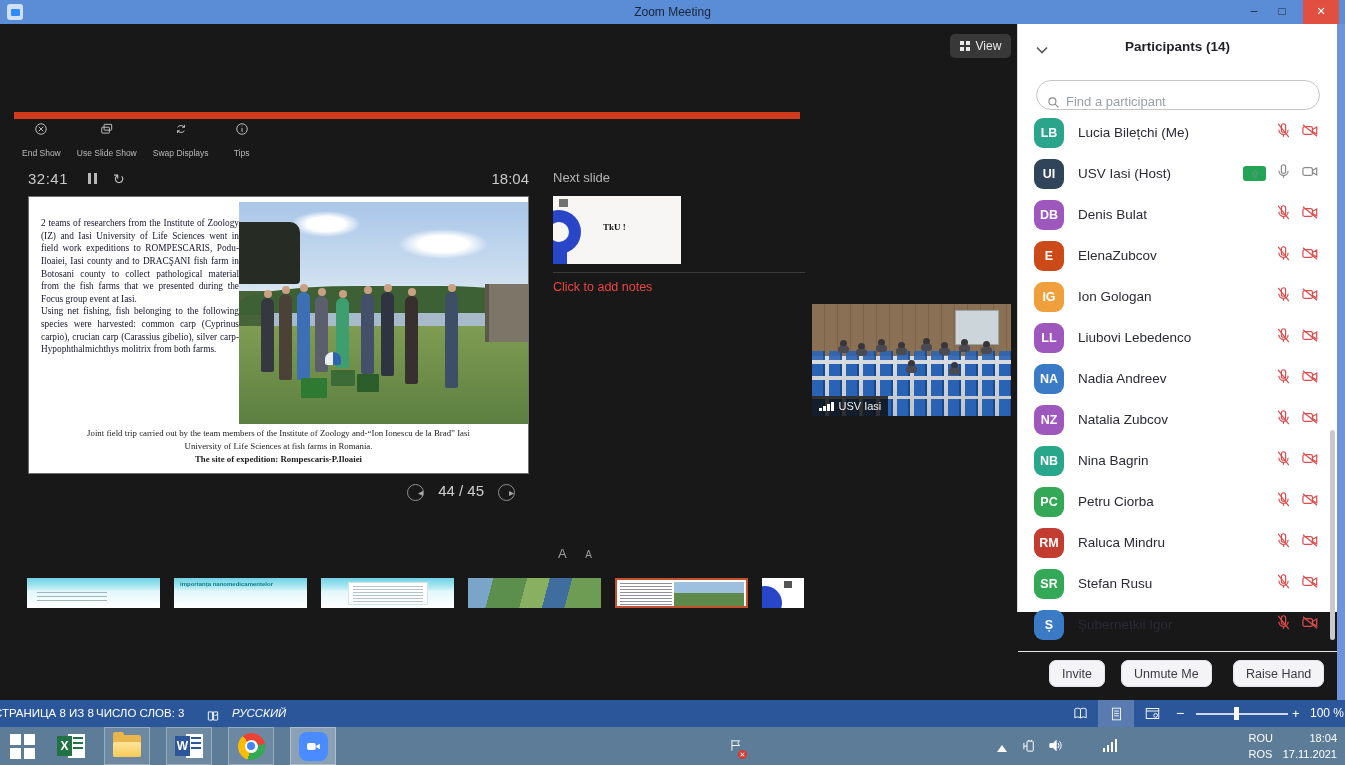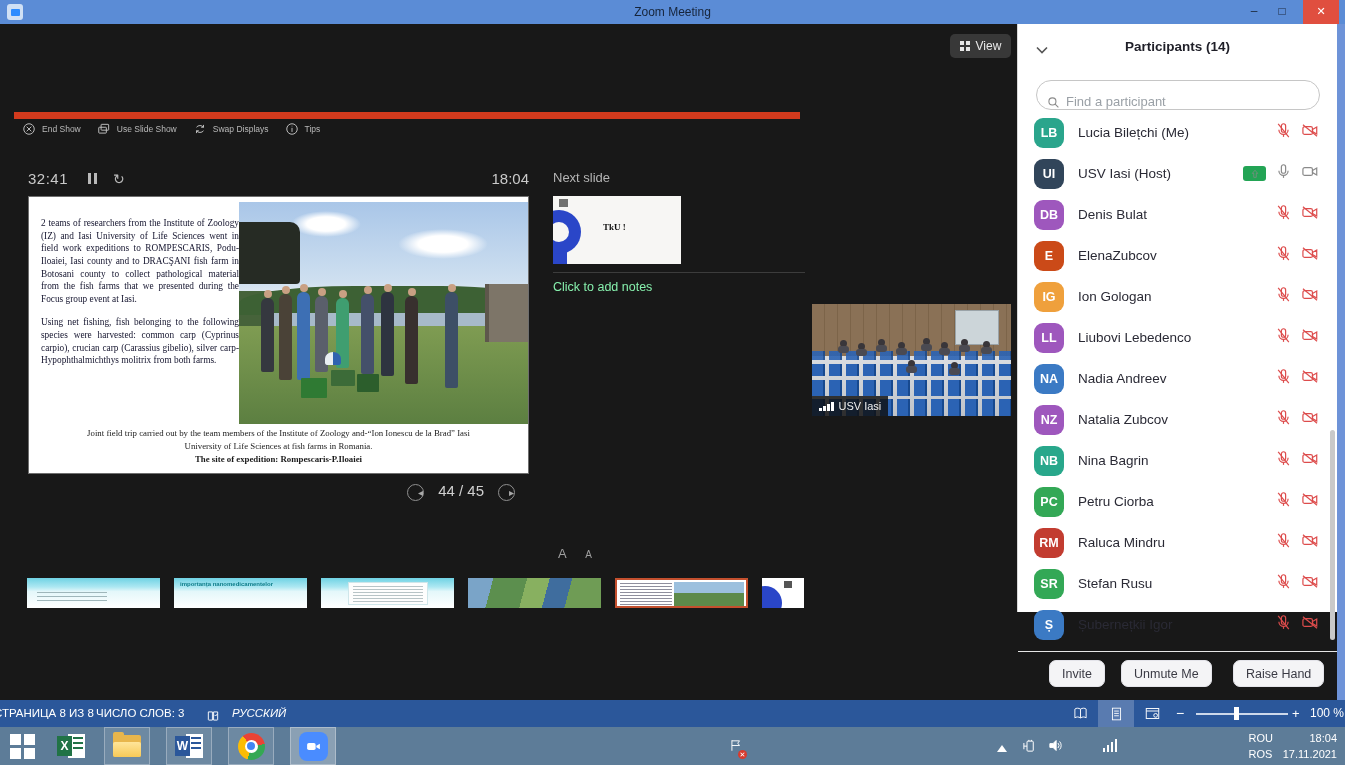--- a/index.html
+++ b/index.html
@@ -20,34 +20,34 @@
   
   .stage { position:absolute; left:0; top:24px; width:1017px; height:676px; background:#181818; overflow:hidden; }
 
   .view-btn { position:absolute; left:950px; top:10px; height:24px; padding:0 10px; background:#383838; border-radius:5px; color:#e8e8e8; font-size:12px; display:flex; align-items:center; gap:6px; }
   .view-grid { display:inline-grid; grid-template-columns:4px 4px; grid-gap:1.5px; }
   .view-grid i { width:4px; height:4px; background:#e8e8e8; }
 
   .redbar { position:absolute; left:14px; top:88px; width:786px; height:7px; background:#d23a1d; }
 
   .ppt-toolbar { position:absolute; left:22px; top:98px; display:flex; gap:16px; }
-  .ppt-tool { display:flex; flex-direction:row; align-items:center; gap:6px; color:#b9b9b9; font-size:8.5px; min-width:34px;justify-content:space-between; }
+  .ppt-tool { display:flex; flex-direction:column; align-items:center; gap:12px; color:#b9b9b9; font-size:8.5px; min-width:34px;justify-content:space-between; }
   .ppt-tool svg { stroke:#c6c6c6; fill:none; stroke-width:1.6; }
 
   .timer-row { position:absolute; left:28px; top:146px; width:501px; height:20px; color:#c9c9c9; }
   .timer-val { font-size:15px; letter-spacing:.5px; }
   .timer-pause { display:inline-block; margin-left:14px; }
   .timer-pause i { display:inline-block; width:3px; height:11px; background:#b9b9b9; margin:0 1.5px; }
   .timer-reset { margin-left:10px; font-size:14px; color:#b9b9b9; }
   .clock { position:absolute; right:0; top:0; font-size:15px; color:#c9c9c9; }
 
   
   .slide { position:absolute; left:28px; top:172px; width:501px; height:278px; background:#fff; border:1px solid #6e6e6e; }
   .slide-text { position:absolute; left:12px; top:20px; width:198px; font-family:"Liberation Serif", serif; font-size:9.3px; line-height:1.36; color:#14142e; text-align:justify; }
-  .slide-text p + p { margin-top:11px; }
+  .slide-text p + p { }
   .slide-caption { position:absolute; left:0; top:230px; width:100%; text-align:center; font-family:"Liberation Serif", serif; font-size:8.8px; line-height:1.45; color:#1a1a1a; }
   .slide-caption .cap3 { font-weight:bold; }
 
   
   .photo { position:absolute; left:210px; top:5px; width:289px; height:222px; overflow:hidden; background:linear-gradient(180deg,#a9c6e8 0%,#cfe0f0 36%,#dce7f1 40%,#46633a 40%); }
   .ph-cloud { position:absolute; background:radial-gradient(closest-side,#ffffff 55%,rgba(255,255,255,0)); border-radius:50%; }
   .ph-forest { position:absolute; left:0; top:38%; width:100%; height:13%; background:#3d6134; border-radius:40% 30% 0 0/60% 40% 0 0; }
   .ph-lake { position:absolute; left:10%; top:50%; width:78%; height:8%; background:#a7bac9; }
   .ph-grass { position:absolute; left:0; top:56%; width:100%; height:44%; background:linear-gradient(180deg,#7f9c52,#5c7f41); }
   .ph-car { position:absolute; left:0; top:9%; width:21%; height:28%; background:#262b24; border-radius:0 10px 4px 0; }
@@ -60,21 +60,21 @@
 
   
   .next-label { position:absolute; left:553px; top:146px; font-size:13px; color:#b4b4b4; }
   .next-thumb { position:absolute; left:553px; top:172px; width:128px; height:68px; background:#f7f6f4; overflow:hidden; }
   .nt-disc { position:absolute; left:-16px; top:14px; width:44px; height:44px; border-radius:50%; background:#2a46c8; }
   .nt-disc::after { content:""; position:absolute; left:12px; top:12px; width:20px; height:20px; border-radius:50%; background:#f7f6f4; }
   .nt-bar { position:absolute; left:-16px; top:40px; width:30px; height:28px; background:#2a46c8; }
   .nt-logo { position:absolute; left:6px; top:3px; width:9px; height:8px; background:#444; opacity:.75; }
   .nt-text { position:absolute; left:50px; top:26px; font-family:"Liberation Serif", serif; font-weight:bold; font-size:9px; color:#111; }
   .notes-divider { position:absolute; left:553px; top:248px; width:252px; height:1px; background:#3c3c3c; }
-  .notes-hint { position:absolute; left:553px; top:256px; font-size:12.5px; color:#86efac; }
+  .notes-hint { position:absolute; left:553px; top:256px; font-size:12.5px; color:#ef4444; }
   .font-btns { position:absolute; left:558px; top:520px; color:#9f9f9f; }
   .font-btns .fa1 { font-size:13px; }
   .font-btns .fa2 { font-size:10px; margin-left:14px; }
 
   
   .vthumb { position:absolute; left:812px; top:280px; width:199px; height:112px; background:#cfd3d8; overflow:hidden; }
   .vt-wall { position:absolute; left:0; top:0; width:100%; height:46%; background:repeating-linear-gradient(90deg,#8a7156 0 12px,#7c6449 12px 13px); }
   .vt-window { position:absolute; right:6%; top:5%; width:22%; height:32%; background:#ccd5d9; border:1px solid #9aa3a8; }
   .vt-floor { position:absolute; left:0; top:46%; width:100%; height:54%; background:linear-gradient(#dadde1,#bfc3c9); }
   .vt-row { position:absolute; left:0; width:100%; background:repeating-linear-gradient(90deg,#2b63b4 0 11px,#17498f 11px 13px,rgba(0,0,0,0) 13px 17px); }

